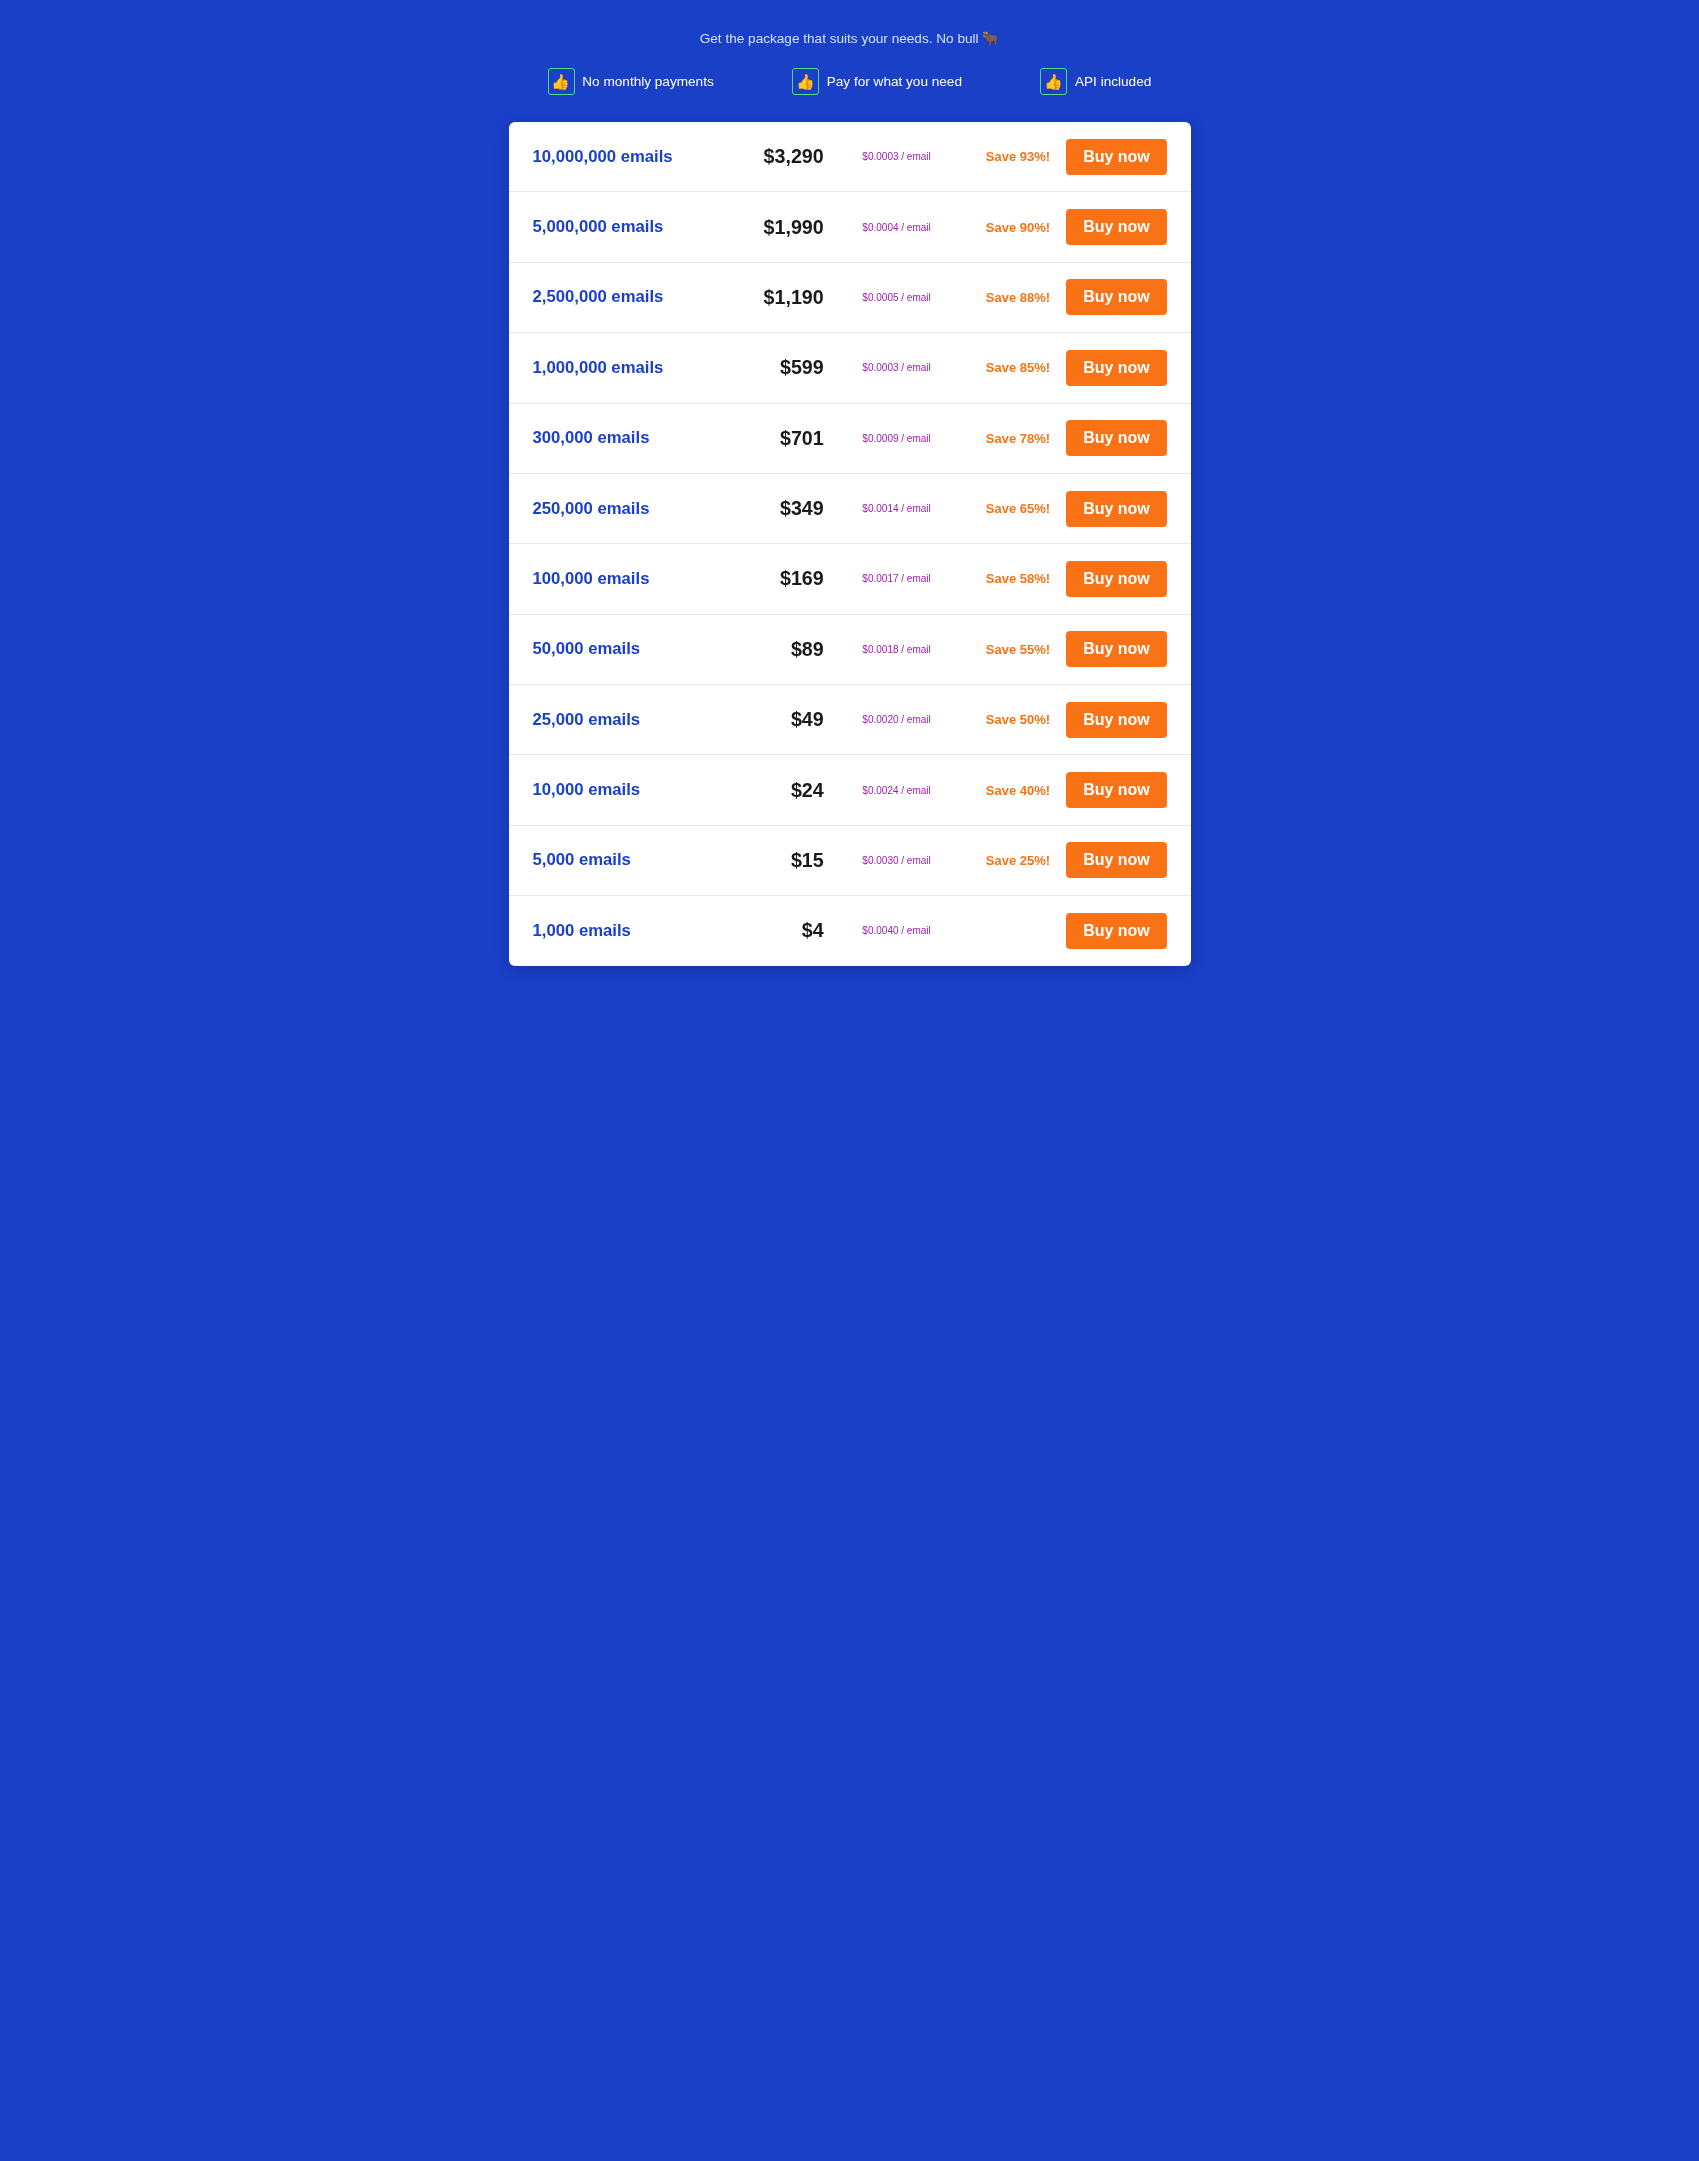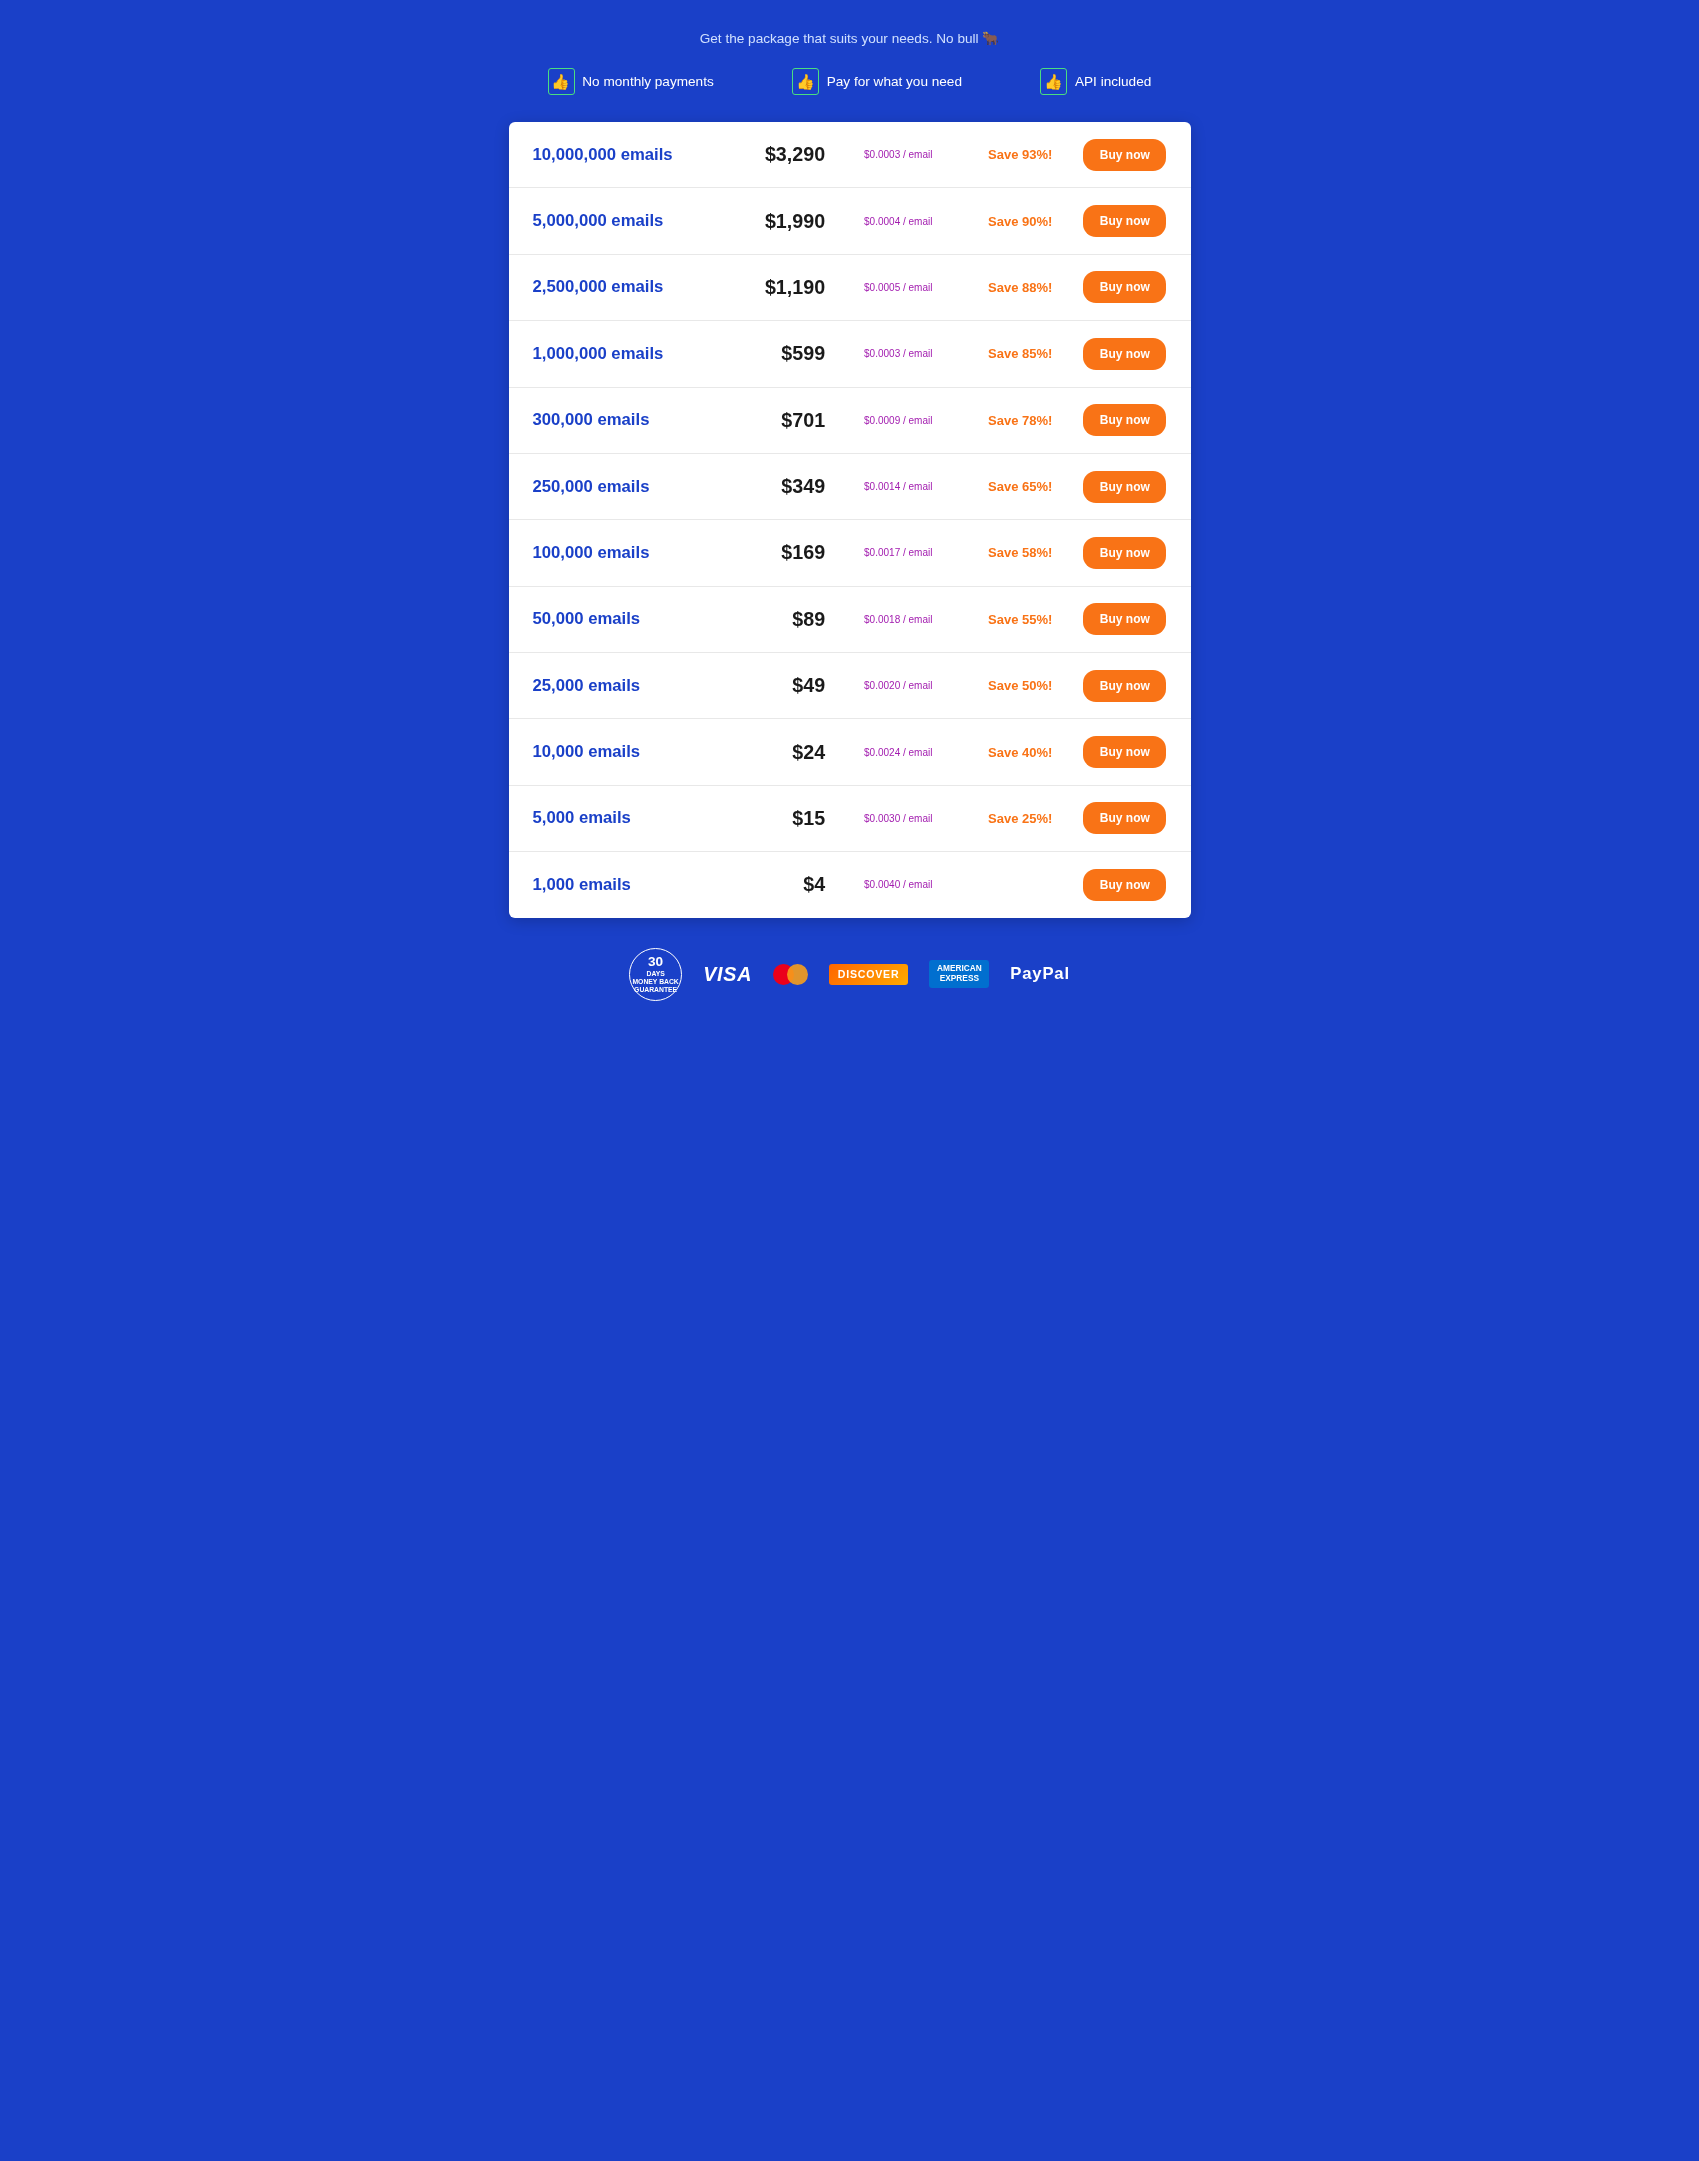--- a/index.html
+++ b/index.html
@@ -118,23 +118,23 @@
       text-align: center;
     }
     .col-action {
       flex: 1;
       text-align: right;
     }
     .buy-btn {
       background: #f97316;
       color: #ffffff;
       border: none;
-      border-radius: 13px;
+      border-radius: 4px;
       padding: 9px 16.7px;
-      font-size: 12px;
+      font-size: 16px;
       font-weight: 700;
       cursor: pointer;
       font-family: inherit;
       white-space: nowrap;
       min-width: 83px;
     }
     .footer-row {
       display: flex;
       justify-content: center;
       align-items: center;
@@ -336,31 +336,15 @@
     <div class="col-emails">1,000 emails</div>
     <div class="col-price">$4</div>
     <div class="col-per-email">$0.0040 / email</div>
     <div class="col-save"></div>
     <div class="col-action">
       <button class="buy-btn">Buy now</button>
     </div>
   </div>
     </div>
 
-  <div class="footer-row">
-    <div class="guarantee-badge">
-      <span class="guarantee-days">30</span>
-      <span>DAYS</span>
-      <span>MONEY BACK</span>
-      <span>GUARANTEE</span>
-    </div>
-    <span class="payment-logo visa-logo">VISA</span>
-    <div class="mastercard-circles">
-      <div class="mc-circle mc-red"></div>
-      <div class="mc-circle mc-orange"></div>
-    </div>
-    <div class="discover-logo">DISCOVER</div>
-    <div class="amex-logo">AMERICAN<br>EXPRESS</div>
-    <span class="payment-logo paypal-logo">PayPal</span>
-  </div>
 
 </div>
 
 
 </body></html>

